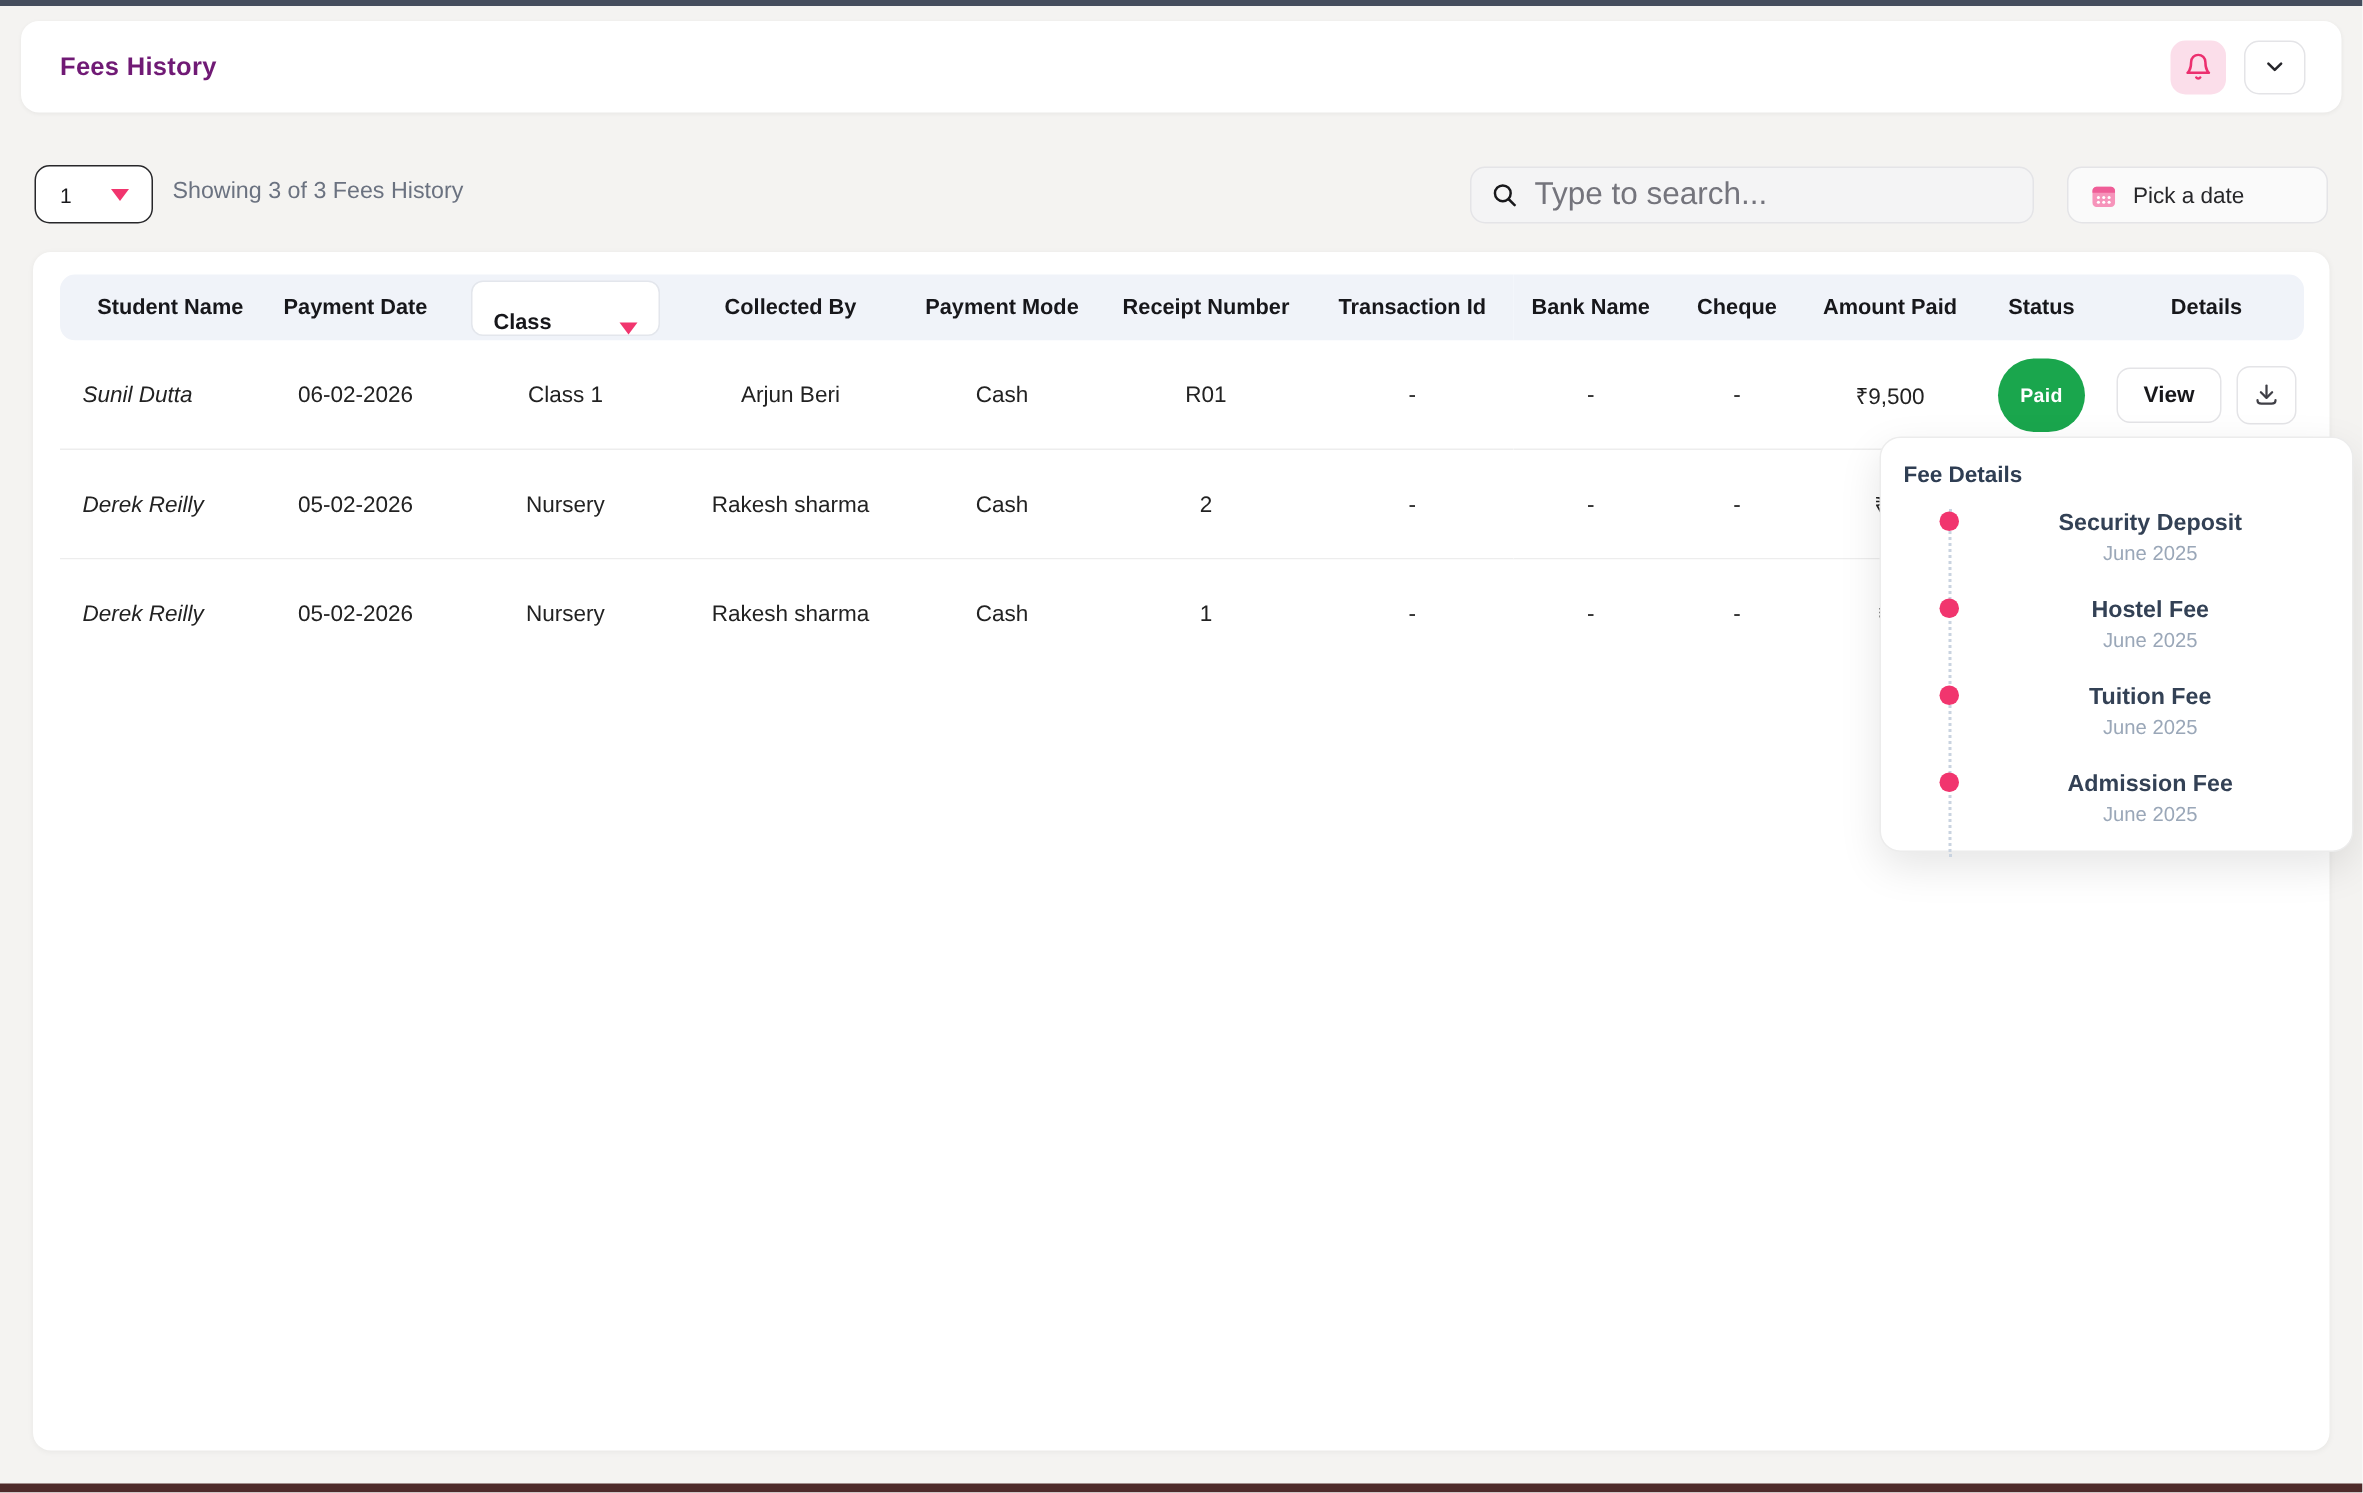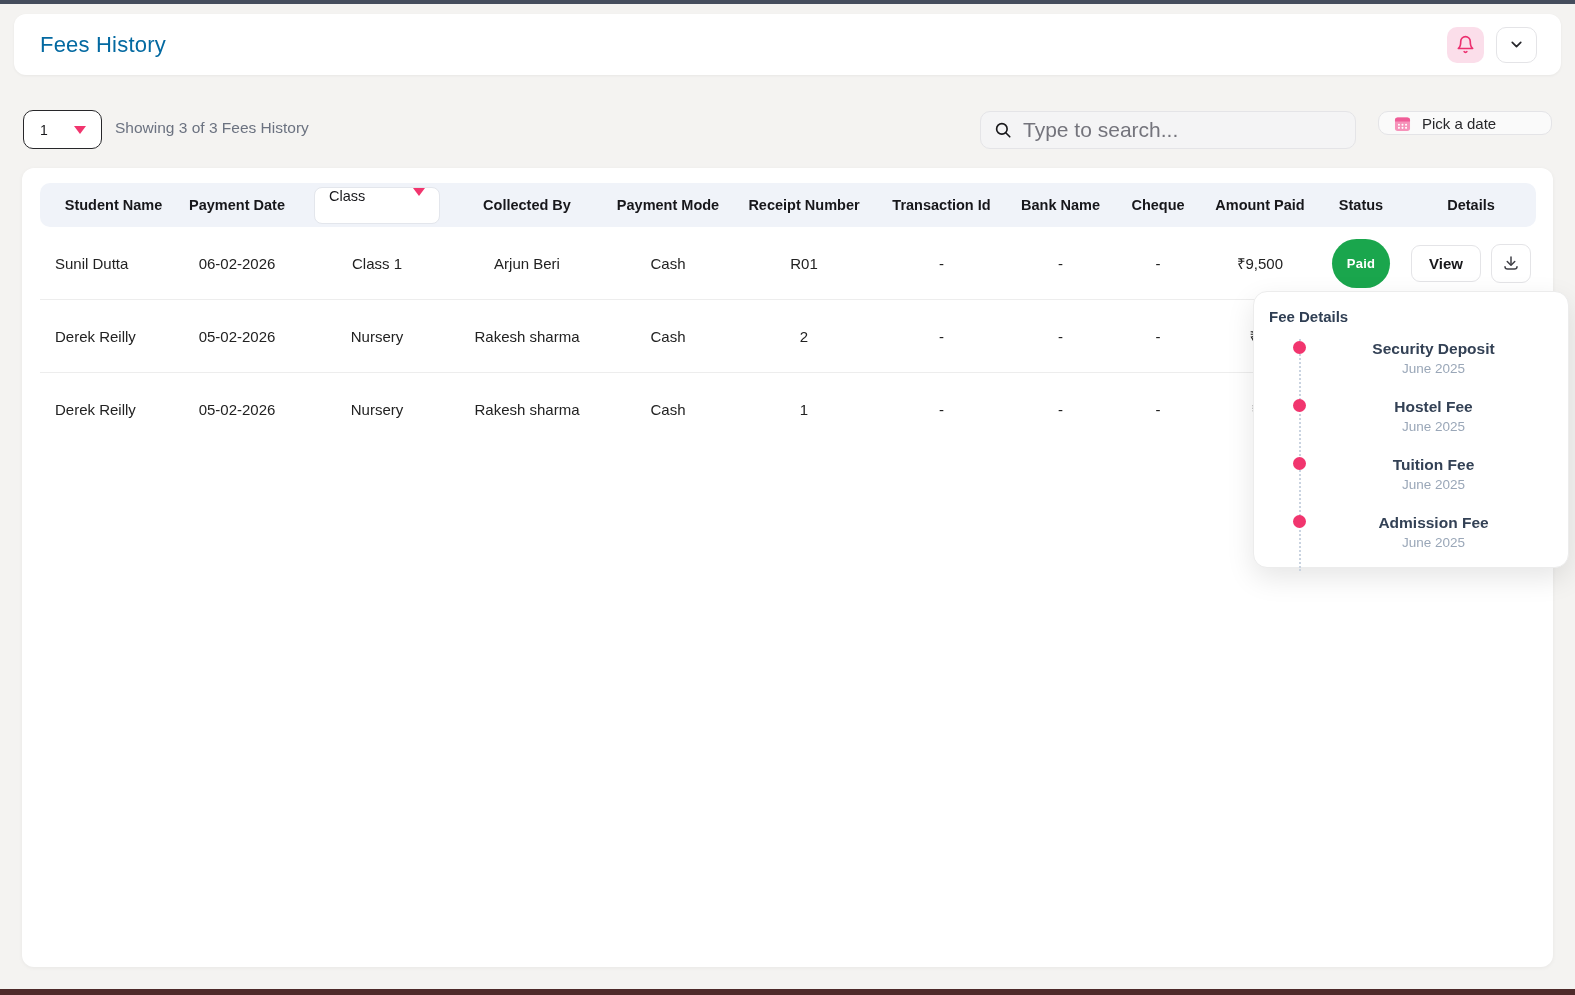--- a/index.html
+++ b/index.html
@@ -15,21 +15,21 @@
   .bottom-strip { position:absolute; bottom:0; left:0; width:1575px; height:6px; background:#4e2a2a; }
 
   
   .header-card {
     position:absolute; left:14px; top:14px; width:1547px; height:61px;
     background:#ffffff; border-radius:12px;
     box-shadow:0 1px 3px rgba(0,0,0,.05);
     display:flex; align-items:center; justify-content:space-between;
     padding:0 24px 0 26px;
   }
-  .page-title { font-size:22px; font-weight:400; color:#0369a1; letter-spacing:.2px; }
+  .page-title { font-size:17px; font-weight:700; color:#701a75; letter-spacing:.2px; }
   .header-actions { display:flex; align-items:center; gap:12px; }
   .bell-btn {
     width:37px; height:36px; border-radius:10px; background:#fbdeea;
     display:flex; align-items:center; justify-content:center; cursor:pointer; border:none;
   }
   .chevron-btn {
     width:41px; height:36px; border-radius:10px; background:#fff;
     border:1px solid #e4e4e7; display:flex; align-items:center; justify-content:center; cursor:pointer;
   }
 
@@ -47,21 +47,21 @@
     position:absolute; left:980px; top:1px; width:376px; height:38px;
     background:#f4f4f5; border:1px solid #e4e4e7; border-radius:10px;
     display:flex; align-items:center; padding:0 12px 0 13px; gap:11px;
   }
   .search-box input {
     border:none; outline:none; background:transparent; flex:1;
     font-family:"Liberation Sans", sans-serif; font-size:21px; color:#27272a;
   }
   .search-box input::placeholder { color:#74747c; }
   .date-btn {
-    position:absolute; left:1378px; top:1px; width:174px; height:24px;
+    position:absolute; left:1378px; top:1px; width:174px; height:38px;
     background:#fafafa; border:1px solid #e4e4e7; border-radius:10px;
     display:flex; align-items:center; gap:10px; padding:0 14px; cursor:pointer;
     font-size:15px; color:#27272a;
   }
 
   
   .table-card {
     position:absolute; left:22px; top:168px; width:1531px; height:799px;
     background:#fff; border-radius:12px; box-shadow:0 1px 4px rgba(0,0,0,.05);
     padding:15px 18px 0 18px;
@@ -72,30 +72,30 @@
   col.c-txn{width:135px} col.c-bank{width:103px} col.c-cheque{width:92px}
   col.c-amount{width:112px} col.c-status{width:90px} col.c-details{width:130px}
   thead th {
     background:#f0f3f9; height:44px; font-size:14.5px; font-weight:700; color:#17171b;
     text-align:center; vertical-align:middle;
   }
   thead th:first-child { border-radius:10px 0 0 10px; text-align:center; padding-left:15px; }
   thead th:last-child { border-radius:0 10px 10px 0; }
   .class-filter {
     width:126px; height:37px; margin:0 auto; background:#fff;
-    border:1px solid #e3e6ec; border-radius:8px; display:flex; align-items:flex-start;
+    border:1px solid #e3e6ec; border-radius:8px; display:flex; align-items:flex-end;
     justify-content:space-between; padding:0 14px; cursor:pointer;
-    font-size:14.5px; font-weight:400; color:#17171b;
+    font-size:14.5px; font-weight:700; color:#17171b;
   }
   tbody td {
     height:73px; text-align:center; vertical-align:middle; font-size:15px; color:#222;
     border-bottom:1px solid #ededed; background:#fff;
   }
   tbody tr:last-child td { border-bottom:none; }
-  tbody td.cell-left { text-align:left; padding-left:15px; }
+  tbody td.cell-left { text-align:left; padding-left:15px;font-style:italic; }
   .badge-paid {
     display:inline-block; background:#1aa64d; color:#fff; font-size:13px; font-weight:700;
     padding:17px 15px; border-radius:999px; letter-spacing:.2px;
   }
   .details-wrap { display:flex; align-items:center; justify-content:center; gap:10px; }
   .view-btn {
     background:#fff; border:1px solid #e4e4e7; border-radius:9px; padding:9px 17px;
     font-family:"Liberation Sans", sans-serif; font-size:15px; font-weight:600; color:#18181b; cursor:pointer;
   }
   .download-btn {

